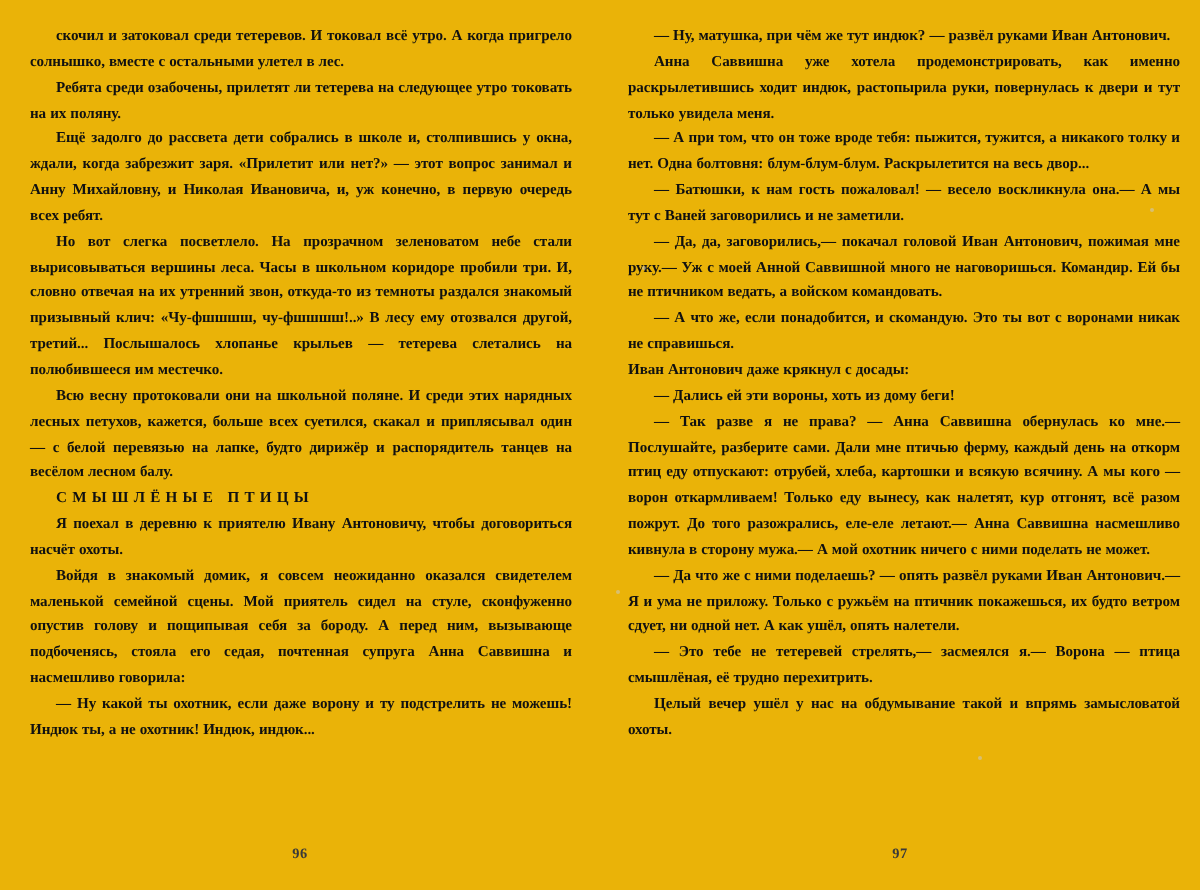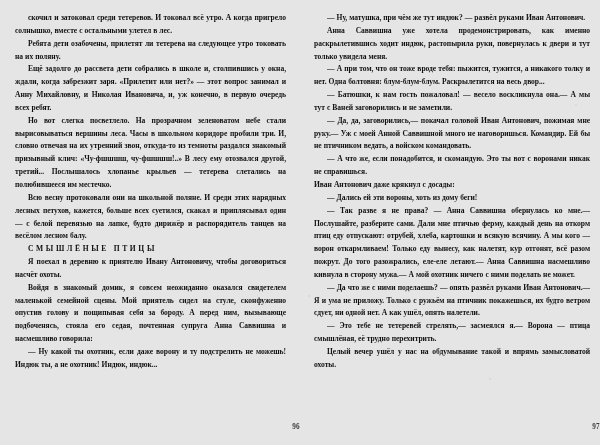--- a/index.html
+++ b/index.html
@@ -13,21 +13,21 @@
     overflow: hidden;
     font-family: "Liberation Serif", "DejaVu Serif", serif;
     color: #111111;
     position: relative;
   }
   .spread {
     width: 600px;
     height: 445px;
     display: flex;
     position: relative;
-    background: #e5e5e5;
+    background: #eab308;
   }
   .page {
     position: relative;
     box-sizing: border-box;
   }
   .page-left {
     width: 300px;
     padding: 12px 14px 0 15px;
   }
   .page-right {
@@ -58,21 +58,21 @@
     font-size: 7.6px;
     letter-spacing: 2.6px;
     margin: 21px 0 12px 0;
     text-indent: 0;
   }
   .folio {
     position: absolute;
     bottom: 14px;
     width: 100%;
     left: 0;
-    text-align: right;
+    text-align: center;
     font-size: 7.2px;
     font-weight: 700;
     color: #3a3a3a;
     letter-spacing: 0.3px;
   }
   .page-left .folio { padding-right: 14px; }
   .page-right .folio { padding-right: 6px; }
   .gutter {
     position: absolute;
     left: 300px;
@@ -89,21 +89,21 @@
   }
 </style>
 </head>
 <body>
 
 <div class="spread">
 
   <div class="page page-left">
     <div class="col">
       <p>скочил и затоковал среди тетеревов. И токовал всё утро. А когда пригрело солнышко, вместе с остальными улетел в лес.</p>
-      <p>Ребята дети озабочены, прилетят ли тетерева на следующее утро токовать на их поляну.</p>
+      <p>Ребята среди озабочены, прилетят ли тетерева на следующее утро токовать на их поляну.</p>
       <p>Ещё задолго до рассвета дети собрались в школе и, столпившись у окна, ждали, когда забрезжит заря. «Прилетит или нет?» — этот вопрос занимал и Анну Михайловну, и Николая Ивановича, и, уж конечно, в первую очередь всех ребят.</p>
       <p>Но вот слегка посветлело. На прозрачном зеленоватом небе стали вырисовываться вершины леса. Часы в школьном коридоре пробили три. И, словно отвечая на их утренний звон, откуда-то из темноты раздался знакомый призывный клич: «Чу-фшшшш, чу-фшшшш!..» В лесу ему отозвался другой, третий... Послышалось хлопанье крыльев — тетерева слетались на полюбившееся им местечко.</p>
       <p>Всю весну протоковали они на школьной поляне. И среди этих нарядных лесных петухов, кажется, больше всех суетился, скакал и приплясывал один — с белой перевязью на лапке, будто дирижёр и распорядитель танцев на весёлом лесном балу.</p>
 
       <p class="section-title">СМЫШЛЁНЫЕ ПТИЦЫ</p>
 
       <p>Я поехал в деревню к приятелю Ивану Антоновичу, чтобы договориться насчёт охоты.</p>
       <p>Войдя в знакомый домик, я совсем неожиданно оказался свидетелем маленькой семейной сцены. Мой приятель сидел на стуле, сконфуженно опустив голову и пощипывая себя за бороду. А перед ним, вызывающе подбоченясь, стояла его седая, почтенная супруга Анна Саввишна и насмешливо говорила:</p>
       <p>— Ну какой ты охотник, если даже ворону и ту подстрелить не можешь! Индюк ты, а не охотник! Индюк, индюк...</p>
     </div>

